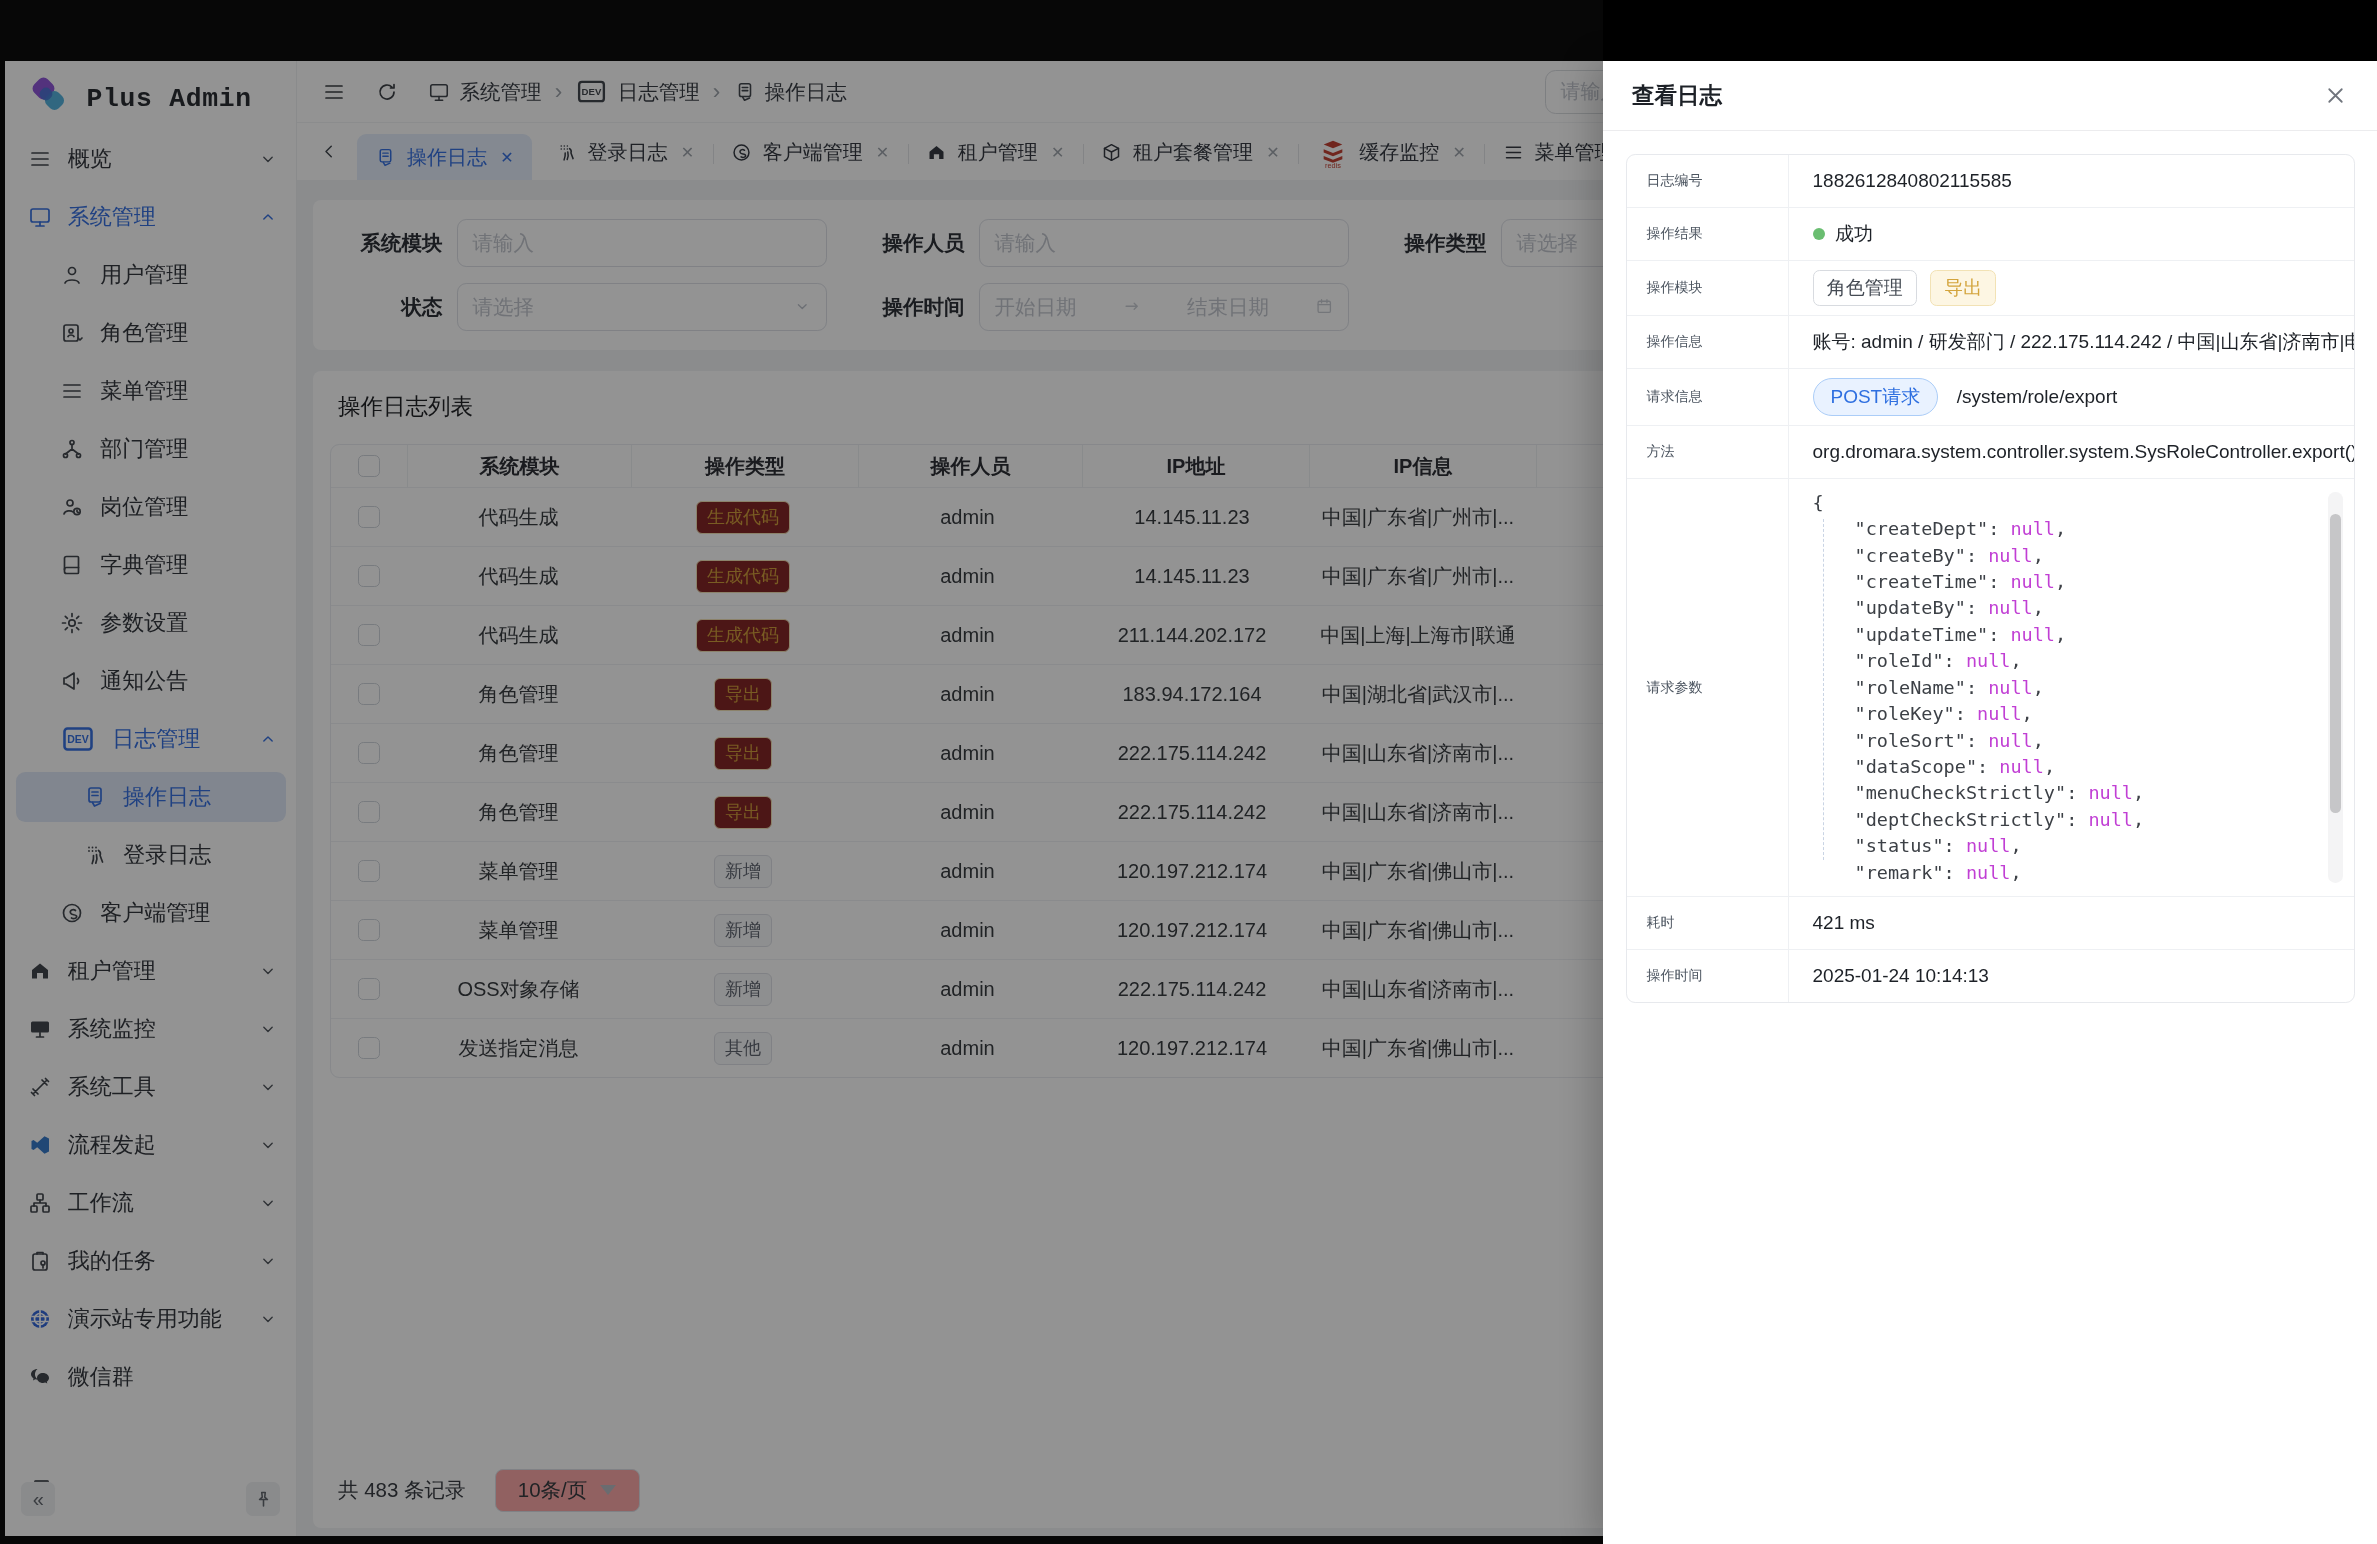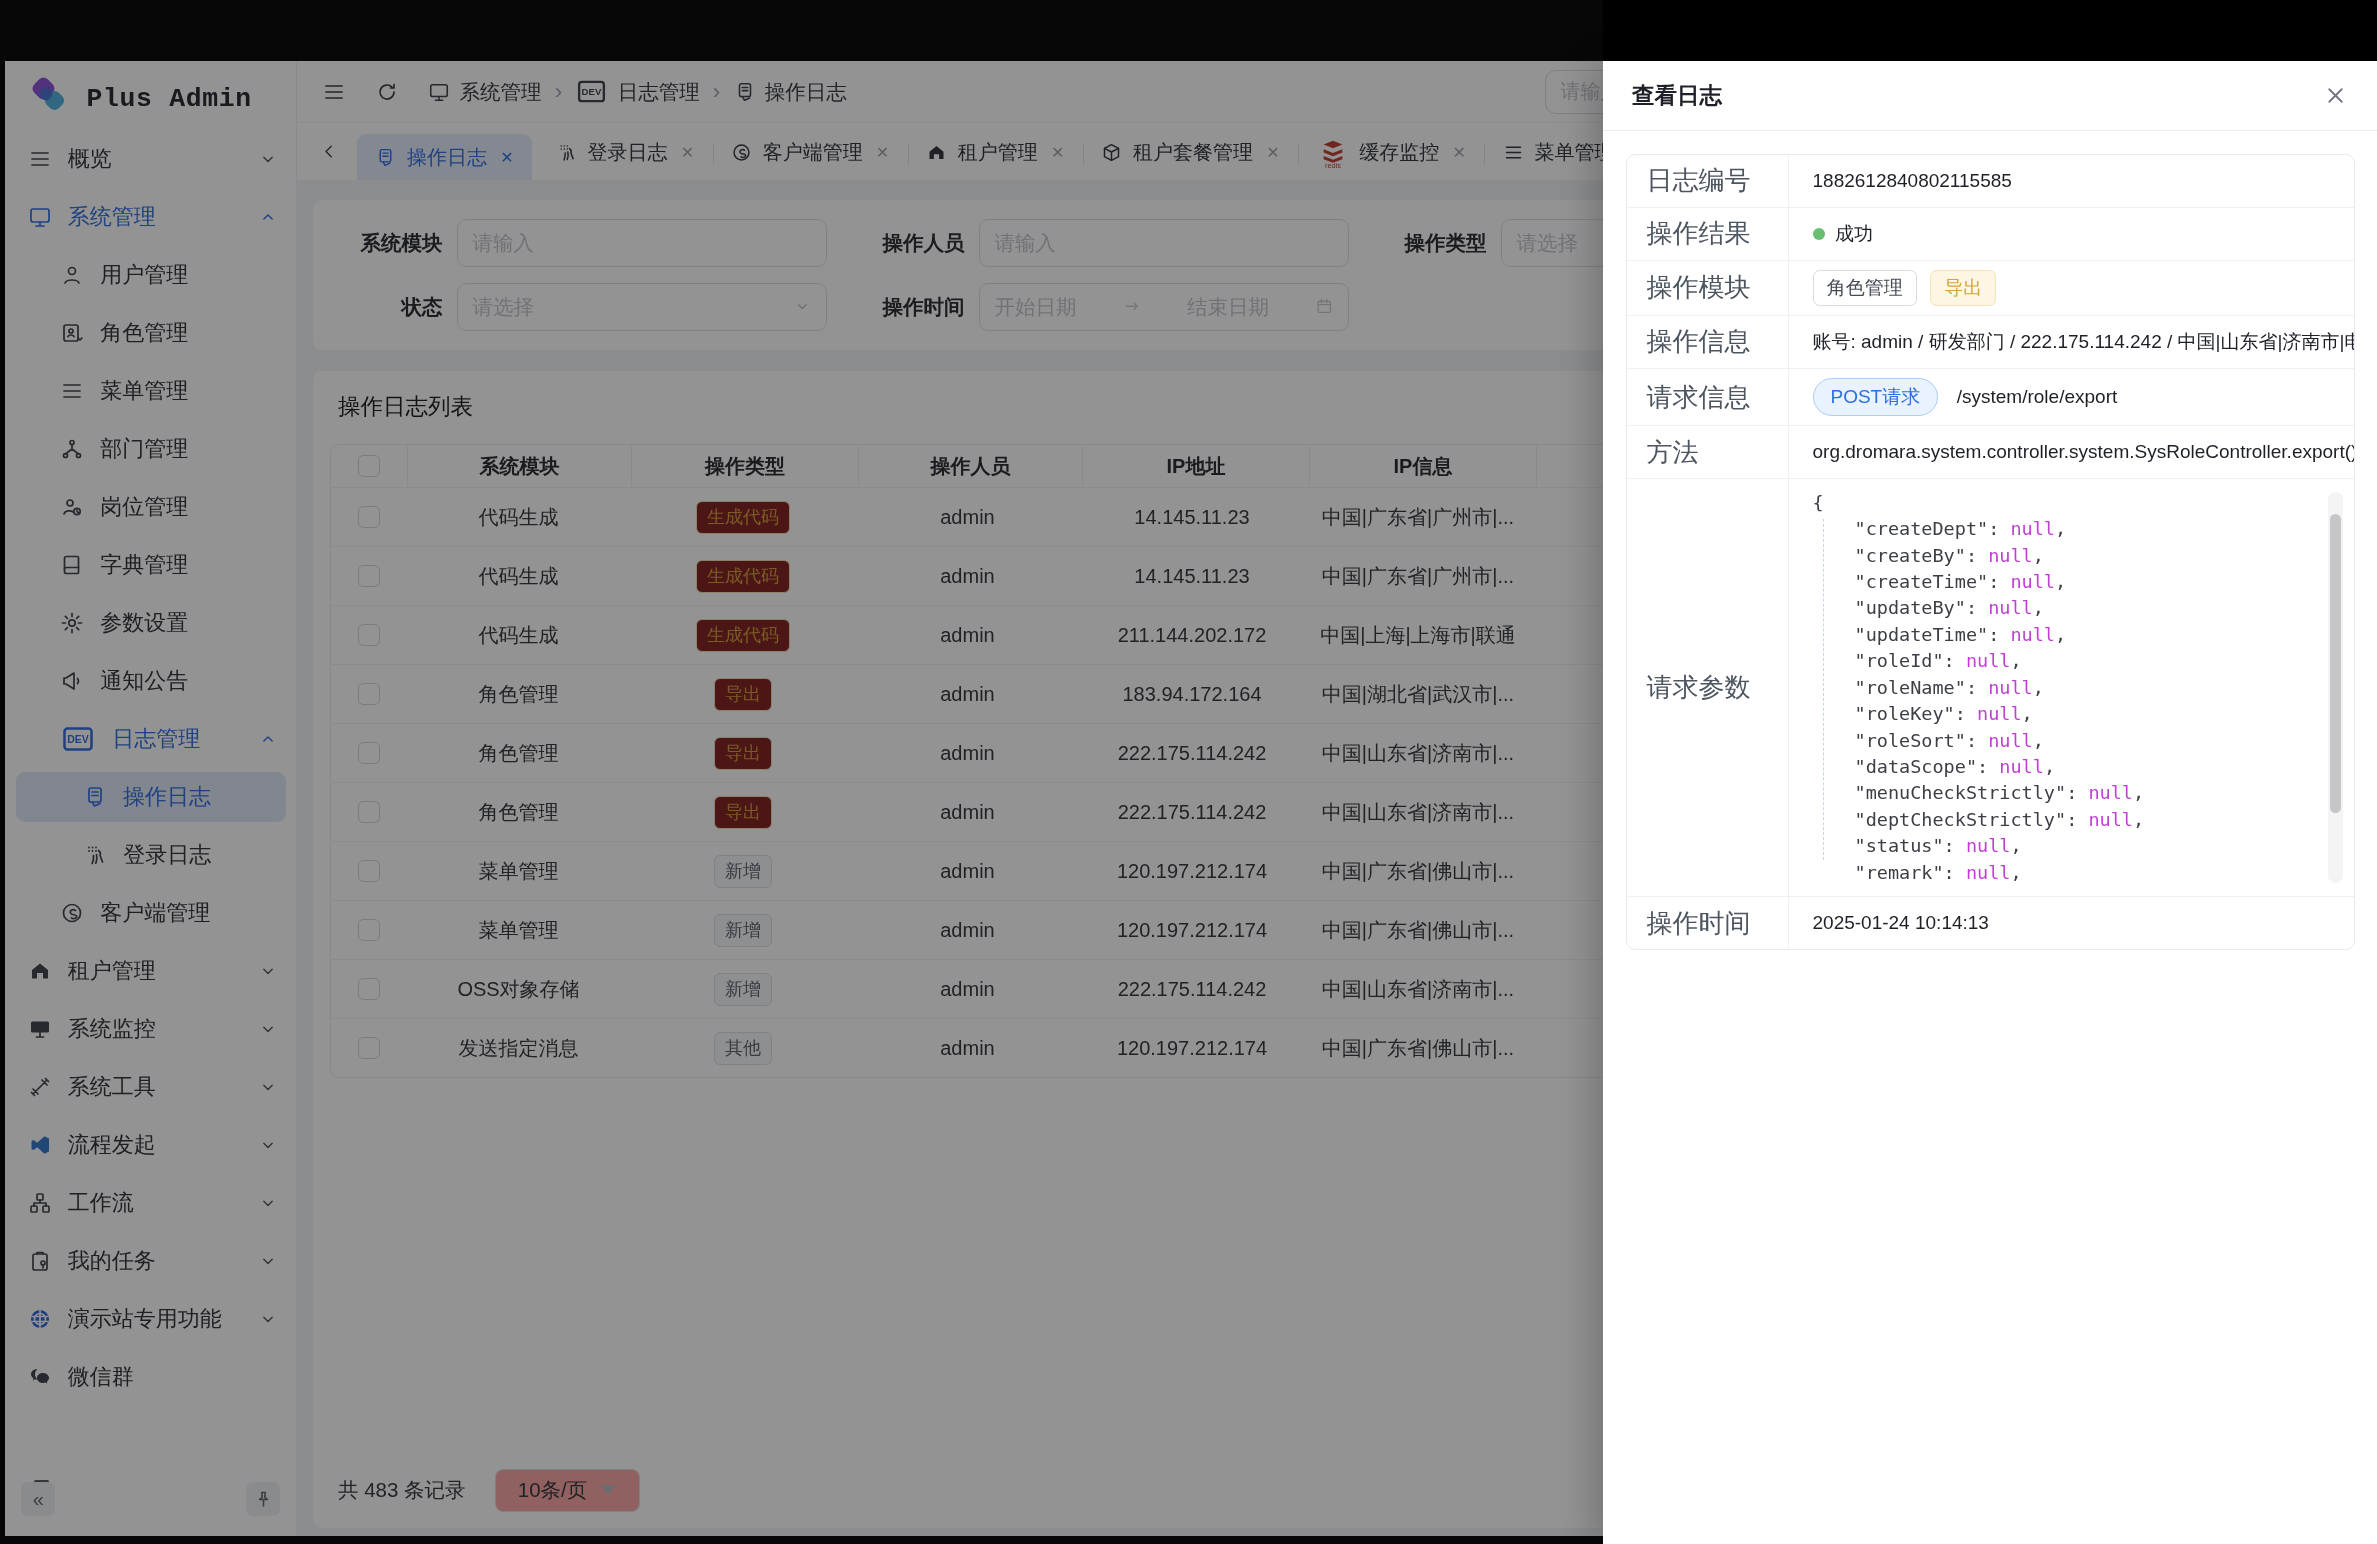--- a/index.html
+++ b/index.html
@@ -93,21 +93,21 @@
   .drawer{position:absolute;left:1603px;top:61px;right:0;bottom:0;background:#fff;z-index:50;
           box-shadow:-10.6px 0 32px rgba(0,0,0,0.20);display:flex;flex-direction:column;}
   .dhead{height:69px;flex:none;display:flex;align-items:center;padding:0 29px;border-bottom:1.3px solid #ececee;}
   .dtitle{font-size:22.5px;font-weight:600;color:#1d2127;}
   .dclose{margin-left:auto;font-size:25px;color:#70757d;cursor:pointer;}
   .dbody{padding:22.5px;flex:1;overflow:hidden;}
   .dtable{border:1.3px solid #e7e9ed;border-radius:9.2px;overflow:hidden;}
   .drow{display:flex;min-height:52px;border-top:1.3px solid #eef0f3;}
   .drow:first-child{border-top:none;}
   .dlabel{width:162px;flex:none;display:flex;align-items:center;padding-left:20px;color:#4c5560;
-          font-size:26px;border-right:1.3px solid #eef0f3;box-sizing:border-box;}
+          font-size:14px;border-right:1.3px solid #eef0f3;box-sizing:border-box;}
   .dval{flex:1;display:flex;align-items:center;padding:9.2px 12px 9.2px 24px;font-size:19px;color:#1d2127;
         overflow:hidden;white-space:nowrap;}
   .drow.coderow{height:417px;}
   .drow.coderow .dval{padding:10.6px 6.6px 10.6px 24px;align-items:flex-start;}
   .dot{width:12px;height:12px;border-radius:50%;background:#6abe71;margin-right:10.6px;flex:none;}
   .tag{height:34px;padding:0 13.2px;border-radius:6.6px;font-size:19px;display:inline-flex;align-items:center;
        margin-right:13.2px;border:1.3px solid;}
   .tag.plain{background:#fff;border-color:#d8dbe0;color:#454b54;}
   .tag.warning{background:#fdf6e3;border-color:#f2e2b5;color:#d3a43c;}
   .pill{background:#e9f2ff;border:1.3px solid #abcdf8;color:#2e6fe0;border-radius:20px;height:36px;
@@ -837,20 +837,26 @@
               <div class="cl ind"><span class="ck">"deptCheckStrictly"</span>: <span class="cn">null</span>,</div>
               <div class="cl ind"><span class="ck">"status"</span>: <span class="cn">null</span>,</div>
               <div class="cl ind"><span class="ck">"remark"</span>: <span class="cn">null</span>,</div>
               <div class="guide"></div>
               <div class="strack"></div>
               <div class="sthumb"></div>
             </div>
           </div>
         </div>
         <div class="drow">
+          <div class="dlabel">耗时</div>
+          <div class="dval">
+            <span>421 ms</span>
+          </div>
+        </div>
+        <div class="drow">
           <div class="dlabel">操作时间</div>
           <div class="dval">
             <span>2025-01-24 10:14:13</span>
           </div>
         </div>
       </div>
   </div>
 </div>
 
 

